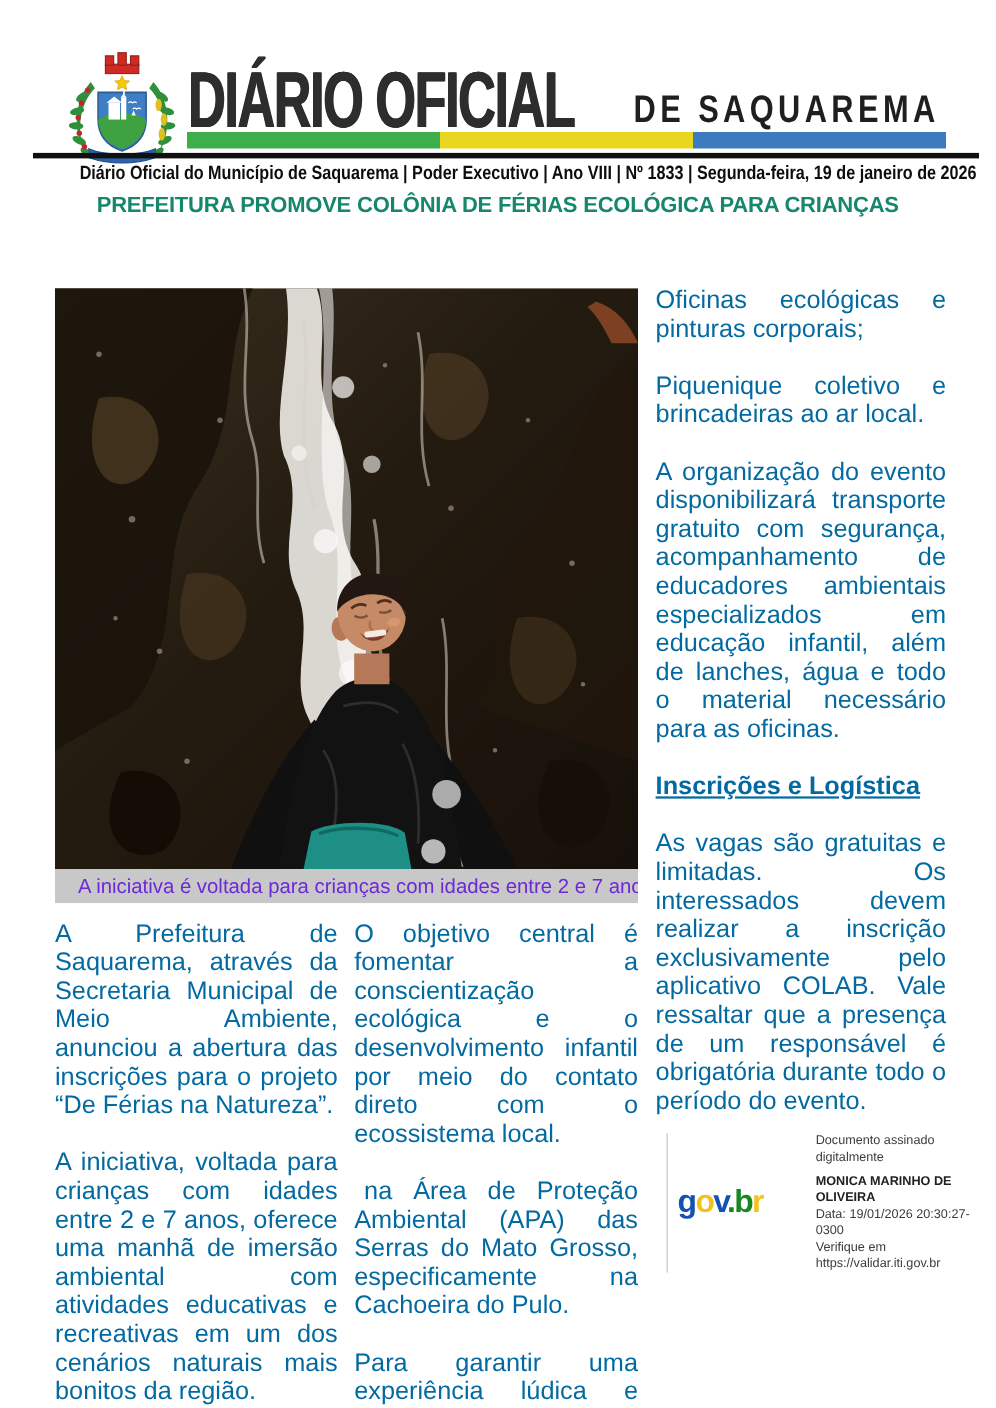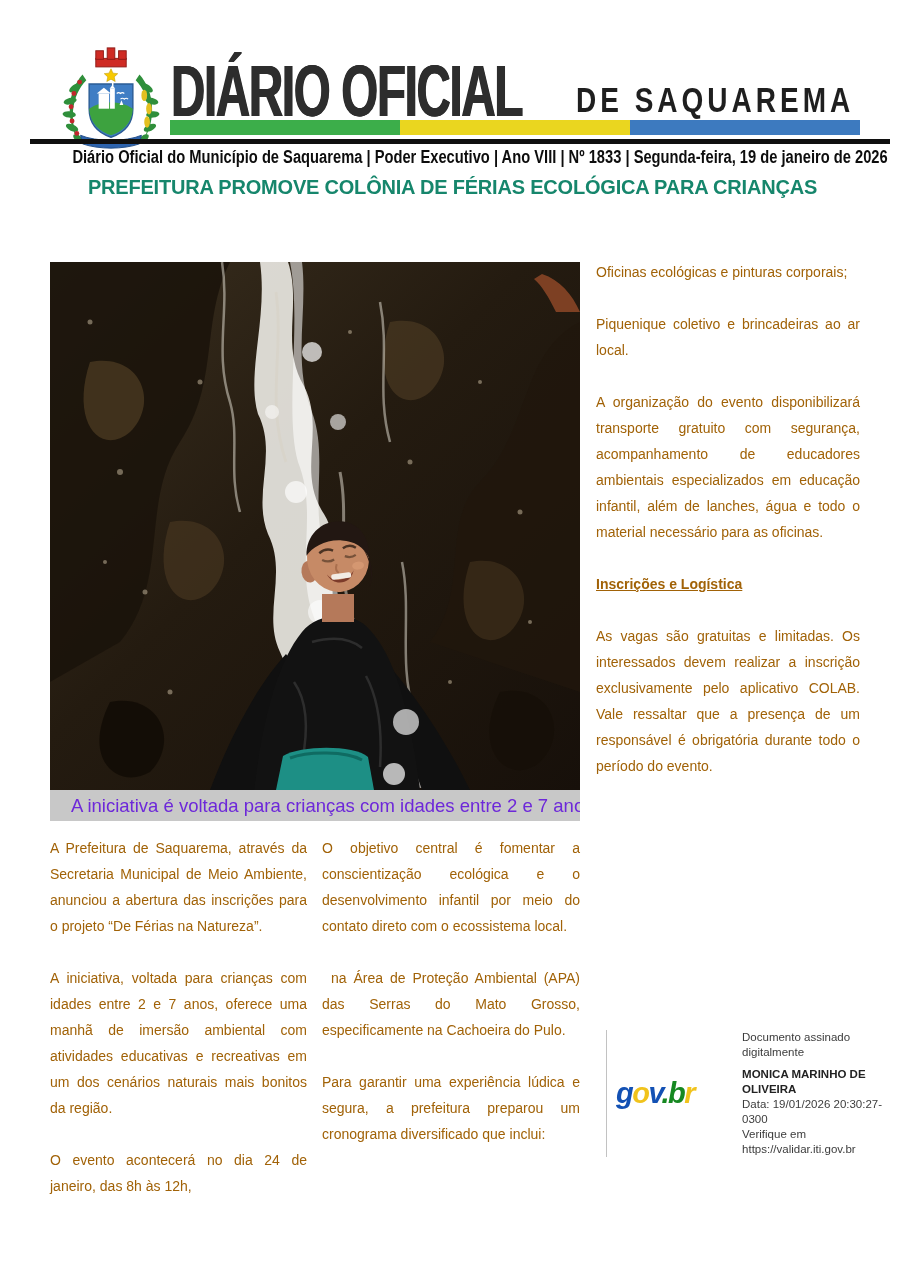--- a/index.html
+++ b/index.html
@@ -42,34 +42,34 @@
   }
   
   .photo-wrap{position:absolute; left:50px; top:262px; width:530px;}
   .photo-wrap svg{display:block;}
   .caption{
     width:530px; height:31px; background:#c8c8c8; color:#6d28d9;
     font-size:18.5px; display:flex; align-items:center; padding:0 21px;
     white-space:nowrap; overflow:hidden;
   }
   
-  .col{position:absolute; font-size:14px; line-height:26px; text-align:justify; color:#a16207;}
+  .col{position:absolute; font-size:23px; line-height:26px; text-align:justify; color:#0369a1;}
   .col p{margin:0 0 26px 0;}
   .col p:last-child{margin-bottom:0;}
   #col1{left:50px;  top:835px; width:257px;}
   #col2{left:322px; top:835px; width:258px;}
   #col3{left:596px; top:259px; width:264px;}
   .subhead{font-weight:bold; margin:0;text-decoration:underline;}
   
   .signature{
     position:absolute; left:606px; top:1030px; width:290px;
     display:flex; align-items:center;
     border-left:1px solid #c2c2c2; padding-left:9px;
   }
-  .govbr{font-size:29px; font-weight:bold; letter-spacing:-1.5px; margin-right:12px; white-space:nowrap;font-style:italic;}
+  .govbr{font-size:29px; font-weight:bold; letter-spacing:-1.5px; margin-right:12px; white-space:nowrap;}
   .g-blue{color:var(--govbr-blue);} .g-yellow{color:var(--govbr-yellow);} .g-green{color:var(--govbr-green);}
   .sig-text{font-size:11.5px; line-height:15px; color:#3c3c3c;margin-left:36px;}
   .sig-text .l1{margin-bottom:7px;}
   .sig-text .name{font-weight:bold; color:#222;}
 </style>
 </head>
 <body>
 
 <header>
   <svg class="crest" viewBox="0 0 120 120" aria-hidden="true">

